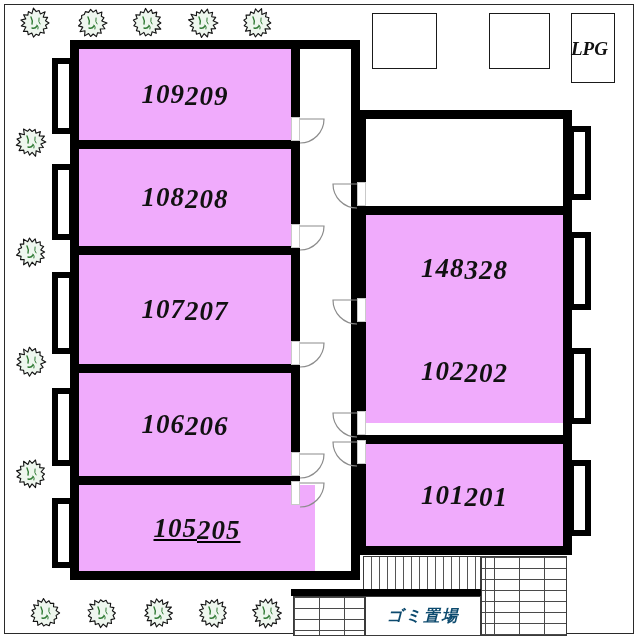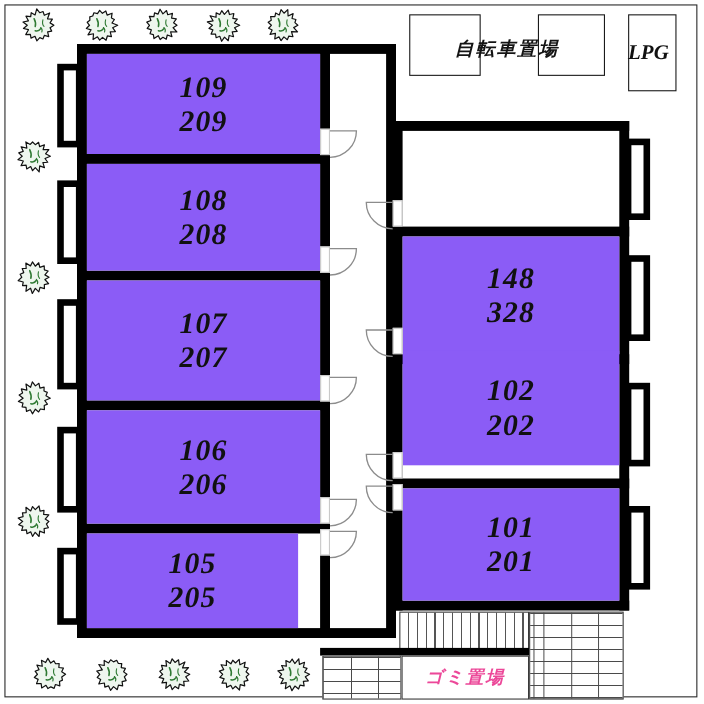--- a/index.html
+++ b/index.html
@@ -9,21 +9,21 @@
   #plan{position:relative;width:640px;height:640px;background:#ffffff;}
 
   
   .frame{position:absolute;left:4px;top:4px;width:630px;height:630px;
          border:1.5px solid #2a2a2a;box-sizing:border-box;background:#fff;}
 
   
   .wall{position:absolute;background:#000;}
 
   
-  .room{position:absolute;background:#8b5cf6;display:flex;flex-direction:column;
+  .room{position:absolute;background:#f0abfc;display:flex;flex-direction:row;
         align-items:center;justify-content:center;line-height:1.0;}
   .room .rnum{font-style:italic;font-weight:bold;font-size:27px;color:#111;
               letter-spacing:1px;}
   .room .rnum.second{margin-top:4px;}
 
   
   .balcony{position:absolute;background:#000;box-sizing:border-box;}
   .balcony .inner{position:absolute;background:#fff;}
 
   
@@ -89,21 +89,21 @@
     <span class="rnum second">208</span>
   </div>
   <div class="room" style="left:79px;top:255px;width:212px;height:109px;">
     <span class="rnum">107</span>
     <span class="rnum second">207</span>
   </div>
   <div class="room" style="left:79px;top:373px;width:212px;height:103px;">
     <span class="rnum">106</span>
     <span class="rnum second">206</span>
   </div>
-  <div class="room" style="left:79px;top:485px;width:192px;height:86px;">
+  <div class="room" style="left:79px;top:485px;width:236px;height:86px;text-decoration:underline;">
     <span class="rnum">105</span>
     <span class="rnum second">205</span>
   </div>
 
   <div class="balcony" style="left:52px;top:58px;width:22px;height:76px;">
     <div class="inner" style="left:6px;top:6px;width:11px;height:64px;"></div>
     </div>
   <div class="balcony" style="left:52px;top:164px;width:22px;height:76px;">
     <div class="inner" style="left:6px;top:6px;width:11px;height:64px;"></div>
     </div>
@@ -203,31 +203,30 @@
   </div>
   <div class="door" style="left:330px;top:440px;width:36px;height:34px;">
     <div class="leaf" style="left:27px;top:0px;width:9px;height:24px;"></div>
     <svg width="36" height="34">
         <path d="M27 2 H3 A24 24 0 0 0 27 26" fill="none" stroke="#8c8c8c" stroke-width="1.2"></path>
       </svg>
   </div>
 
   <div class="ubox" style="left:372px;top:13px;width:65px;height:56px;"></div>
   <div class="ubox" style="left:489px;top:13px;width:61px;height:56px;"></div>
-  <div class="ulabel jp" style="left:372px;top:33px;width:178px;font-size:17px;color:#141414;">自転車置場</div>
 
   <div class="ubox" style="left:571px;top:13px;width:44px;height:70px;"></div>
   <div class="ulabel" style="left:571px;top:38px;width:24px;font-size:19px;">LPG</div>
 
   <div class="stripes" style="left:363px;top:556px;width:118px;height:40px;"></div>
   <div class="wall" style="left:291px;top:589px;width:190px;height:7px;"></div>
   <div class="brick" style="left:293px;top:596px;width:72px;height:40px;"></div>
   <div class="brick off" style="left:481px;top:556px;width:86px;height:80px;"></div>
   <div class="gomi" style="left:365px;top:596px;width:116px;height:40px;">
-    <span class="ulabel jp" style="position:static;font-size:16px;color:#ec4899;">ゴミ置場</span>
+    <span class="ulabel jp" style="position:static;font-size:16px;color:#0c4a6e;">ゴミ置場</span>
   </div>
 
   <div class="tree" style="left:18px;top:6px;">
       <svg width="34" height="34" viewBox="0 0 34 34">
         <path d="M31.0 17.0L27.5 19.2L29.0 22.3L25.3 23.0L26.3 27.3L22.3 26.2L21.0 29.4L18.2 28.2L15.5 31.1L13.8 27.0L10.2 28.7L9.6 25.3L5.4 25.4L7.9 21.0L3.3 19.9L6.8 17.0L2.9 14.0L7.8 12.9L5.6 8.7L9.9 9.1L10.4 5.5L13.9 7.6L15.4 2.1L18.2 5.6L21.1 4.5L22.3 7.9L27.1 5.8L25.2 11.1L29.6 11.4L27.5 14.8Z" fill="#eef6ee" stroke="#111111" stroke-width="1.1" stroke-linejoin="round"></path>
         <path d="M13 11 q2 4 1 7" fill="none" stroke="#2f7a33" stroke-width="1.4" stroke-linecap="round"></path>
         <path d="M21 12 q-1 4 1 6" fill="none" stroke="#2f7a33" stroke-width="1" stroke-linecap="round"></path>
         <path d="M14 22 q3 1 5 -2" fill="none" stroke="#2f7a33" stroke-width="1.4" stroke-linecap="round"></path>
         <path d="M19 19 q2 2 1 4" fill="none" stroke="#2f7a33" stroke-width="1" stroke-linecap="round"></path>
       </svg>

